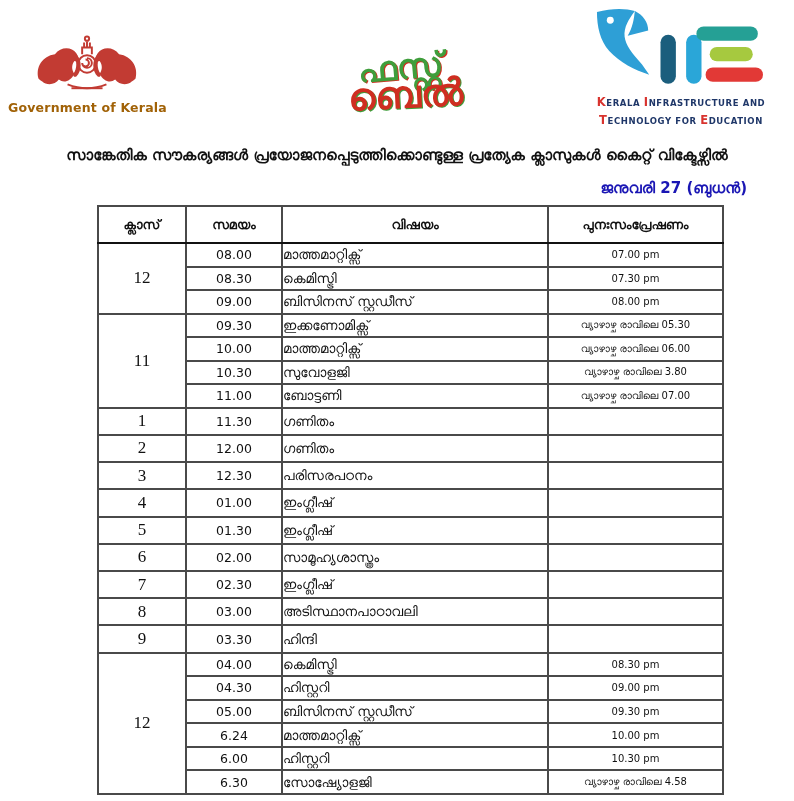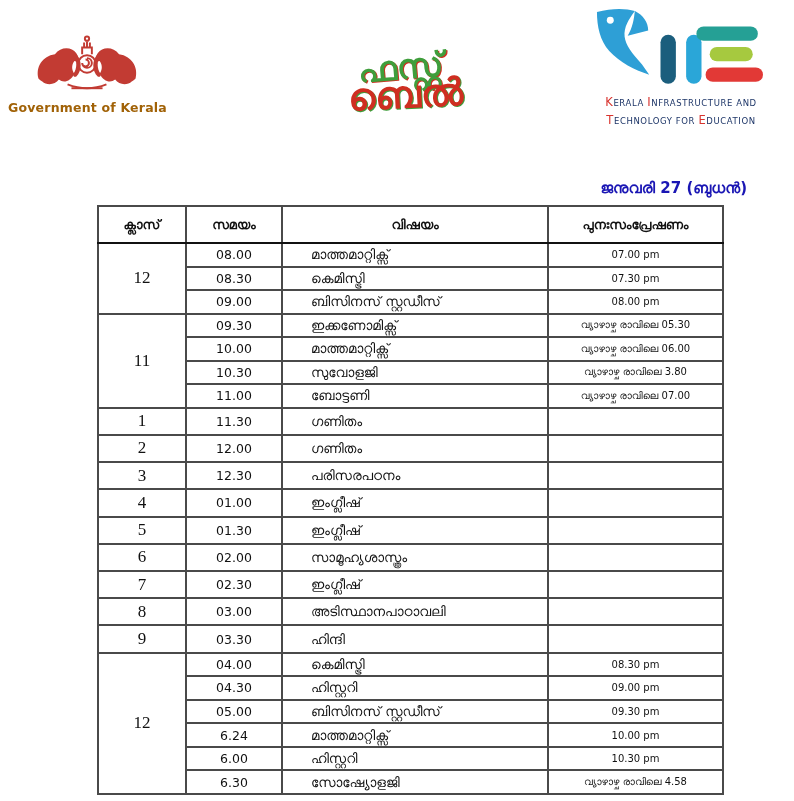--- a/index.html
+++ b/index.html
@@ -59,21 +59,21 @@
     position: absolute;
     left: 583px; top: 8px;
     width: 196px;
     text-align: center;
   }
   .kite-block svg { display: block; margin: 0 auto; }
   .kite-caption {
     margin-top: 2px;
     line-height: 1.15;
     text-transform: uppercase;
-    font-weight: normal;
+    font-weight: bold;
     letter-spacing: 0.6px;
     white-space: nowrap;
   }
   .cap-normal { font-size: 8.5px; color: #1e3668; }
   .cap-accent { font-size: 11.5px; color: #d8332e; }
 
   
   .doc-title {
     position: absolute;
     left: 47px; top: 146px;
@@ -125,21 +125,20 @@
     text-align: center;
     border-radius: 17px;
   }
   td.time-cell {
     font-size: 12.5px;
     text-align: center;
   }
   td.subject-cell {
     font-size: 13.5px;
     text-align: left;
-    padding-left: 28px;
   }
   td.rebroadcast-cell {
     font-size: 10px;
     text-align: center;
   }
 </style>
 </head>
 <body>
 
 <div class="page">
@@ -189,20 +188,21 @@
       <rect x="105" y="18" width="60" height="14" rx="7" fill="#25a095"></rect>
       <rect x="118" y="38" width="42" height="14" rx="7" fill="#a6c93f"></rect>
       <rect x="114" y="58" width="56" height="14" rx="7" fill="#e23936"></rect>
     </svg>
     <div class="kite-caption" id="kite-caption">
         <div><span class="cap-accent">K</span><span class="cap-normal">erala </span><span class="cap-accent">I</span><span class="cap-normal">nfrastructure and</span></div>
         <div><span class="cap-accent">T</span><span class="cap-normal">echnology for </span><span class="cap-accent">E</span><span class="cap-normal">ducation</span></div>
       </div>
   </div>
 
+  <div class="doc-title">സാങ്കേതിക സൗകര്യങ്ങൾ പ്രയോജനപ്പെടുത്തിക്കൊണ്ടുള്ള പ്രത്യേക ക്ലാസുകൾ കൈറ്റ് വിക്ടേഴ്സിൽ</div>
   <div class="doc-date">ജനുവരി 27 (ബുധൻ)</div>
 
   <table class="schedule">
     <colgroup>
       <col class="c-class">
         <col class="c-time">
         <col class="c-subject">
         <col class="c-rebroadcast">
     </colgroup>
     <thead>

